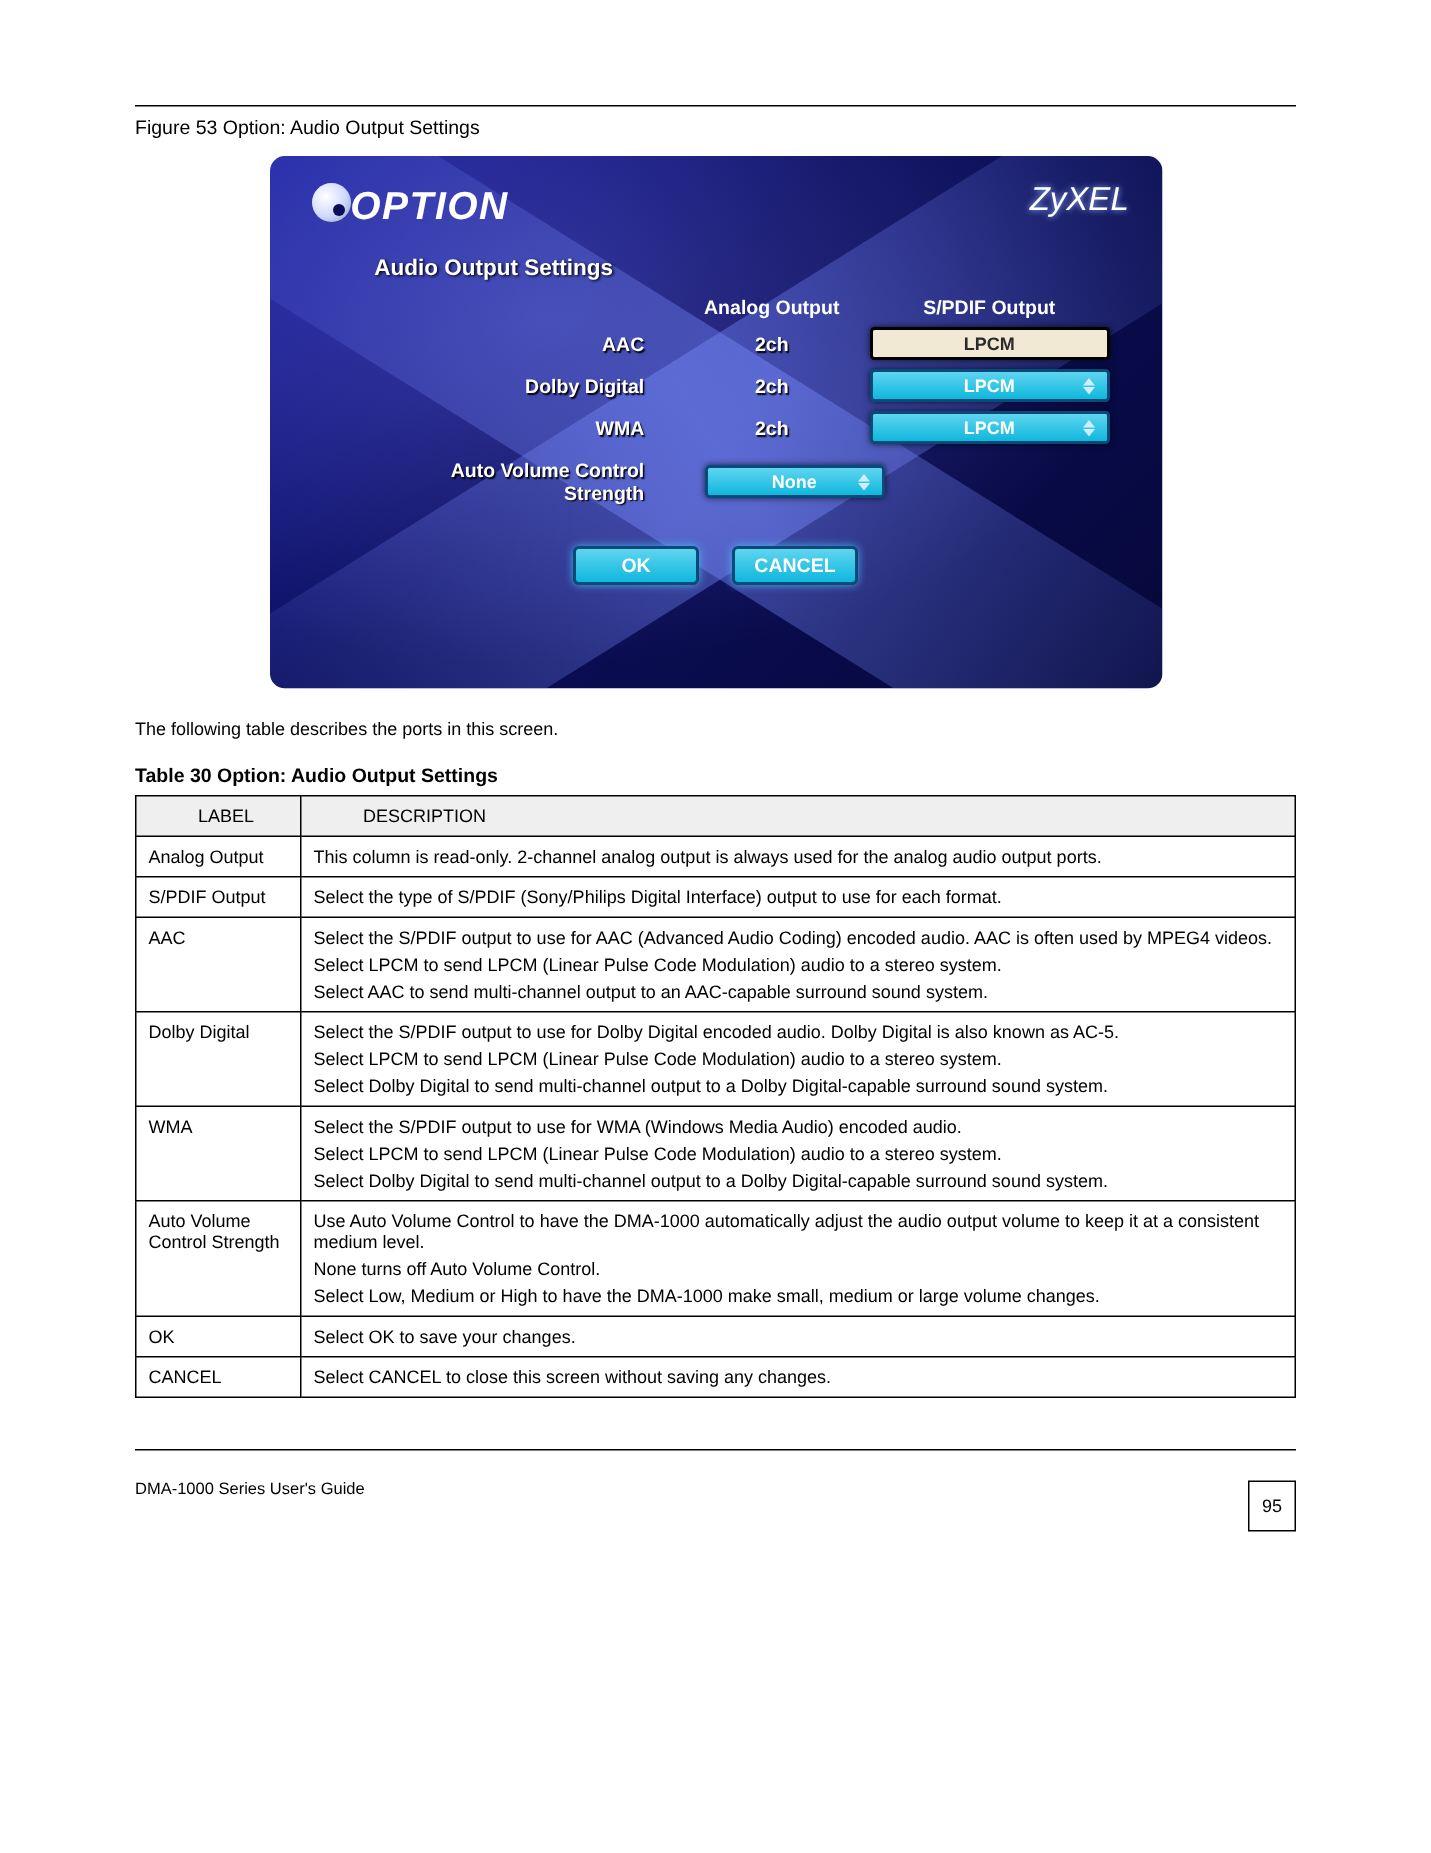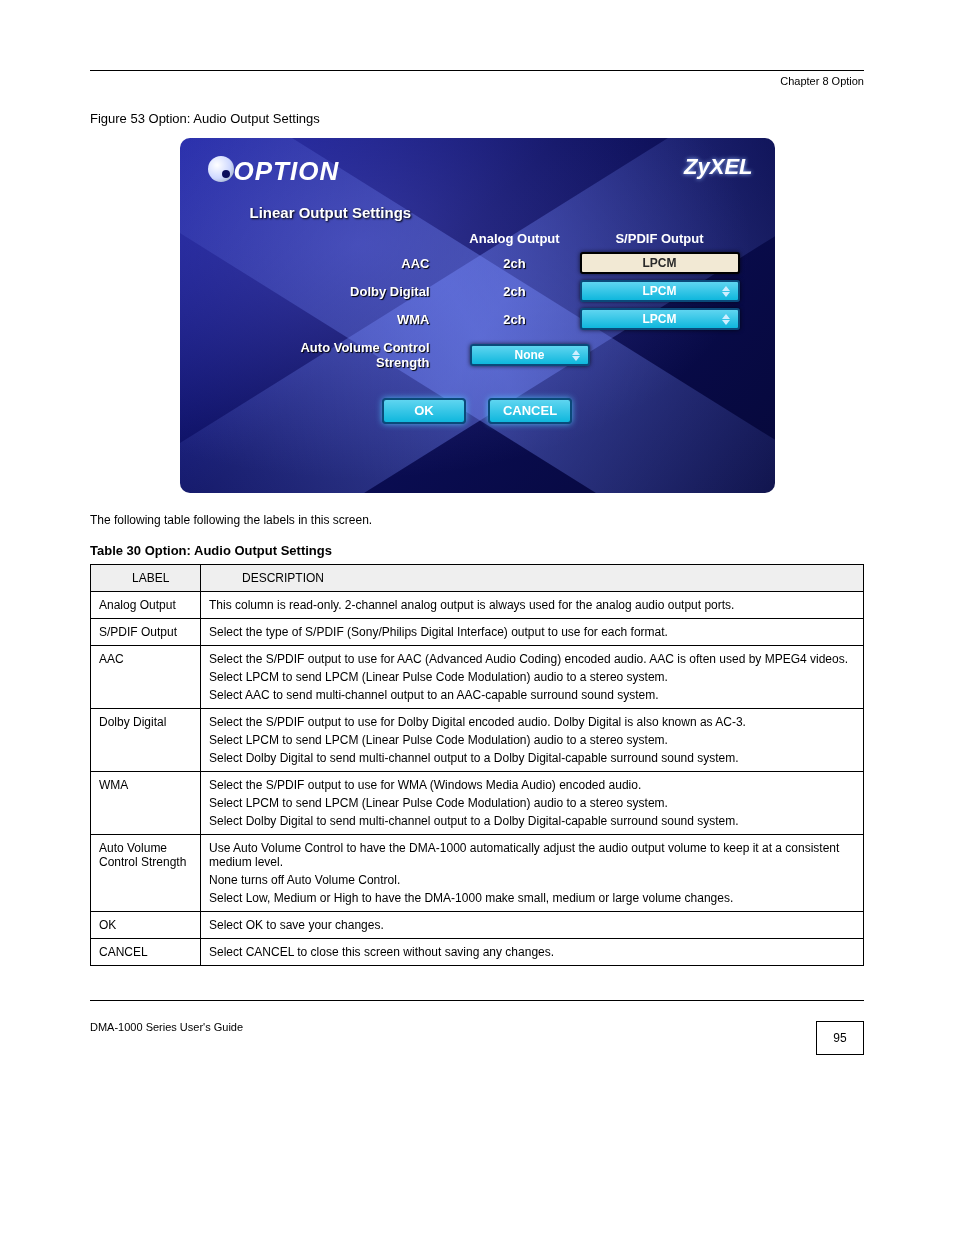--- a/index.html
+++ b/index.html
@@ -71,21 +71,21 @@
     width: 26px; height: 26px; border-radius: 50%;
     background: radial-gradient(circle at 35% 35%, #fff, #cfd9ff 55%, #9ab 90%);
     position: relative;
   }
   .opt-icon::after {
     content:""; position:absolute; width:8px; height:8px; border-radius:50%;
     background:#0b0e5a; right:4px; bottom:4px;
   }
   .logo {
     position: absolute; top: 16px; right: 22px;
-    font-size: 22px; font-weight: bold; font-style: italic;
+    font-size: 22px; font-weight: normal; font-style: italic;
     color:#fff; text-shadow:0 0 4px #9bf;
   }
   .panel {
     position:absolute; top:66px; left:70px; right:30px;
   }
   .subtitle {
     font-weight:bold; font-size:15px; margin-bottom:10px;
     text-shadow:1px 1px 2px #000;
   }
   .grid {
@@ -149,47 +149,43 @@
 
   .footer {
     margin-top:34px;
     border-top:1px solid #000;
     padding-top:20px;
     display:flex; justify-content:space-between; align-items:flex-start;
     font-size:11px;
   }
   .pagenum-box {
     border:1px solid #000;
-    width:48px;height:34px;
+    width:32px;height:34px;
     display:flex;align-items:center;justify-content:center;
     font-size:12px;
   }
 </style>
 </head>
 <body>
 <div class="page">
 
 <hr class="hr-top">
-<div class="hdr-line">
-  <span></span>
-  <span>Chapter 8 Option</span>
-</div>
 
 <div class="caption">Figure 53   Option: Audio Output Settings</div>
 
 <div class="screen">
   <div class="layer">
     <div class="opt-title">
       <span class="opt-icon"></span>
       <span>OPTION</span>
     </div>
     <div class="logo">ZyXEL</div>
 
     <div class="panel">
-      <div class="subtitle">Linear Output Settings</div>
+      <div class="subtitle">Audio Output Settings</div>
 
       <div class="grid">
         <div></div>
         <div class="thead">Analog Output</div>
         <div class="thead">S/PDIF Output</div>
 
         <div class="form-label">AAC</div>
         <div class="val-cell">2ch</div>
         <div class="selbox white">
           <span>LPCM</span>
@@ -229,21 +225,21 @@
     </div>
 
     <div class="btnrow">
       <div class="scrbtn"><span>OK</span></div>
       <div class="scrbtn"><span>CANCEL</span></div>
     </div>
 
   </div>
 </div>
 
-<div style="font-size:12px;margin-top:8px;">The following table following the labels in this screen.</div>
+<div style="font-size:12px;margin-top:8px;">The following table describes the ports in this screen.</div>
 <div class="desc-caption">Table 30   Option: Audio Output Settings</div>
 
 <table class="desc">
   <thead>
     <tr>
       <th class="lbl-col">LABEL</th>
       <th>DESCRIPTION</th>
     </tr>
   </thead>
   <tbody>
@@ -263,21 +259,21 @@
       <td>AAC</td>
       <td>
         <p>Select the S/PDIF output to use for AAC (Advanced Audio Coding) encoded audio. AAC is often used by MPEG4 videos.</p>
         <p>Select LPCM to send LPCM (Linear Pulse Code Modulation) audio to a stereo system.</p>
         <p>Select AAC to send multi-channel output to an AAC-capable surround sound system.</p>
       </td>
     </tr>
     <tr>
       <td>Dolby Digital</td>
       <td>
-        <p>Select the S/PDIF output to use for Dolby Digital encoded audio. Dolby Digital is also known as AC-3.</p>
+        <p>Select the S/PDIF output to use for Dolby Digital encoded audio. Dolby Digital is also known as AC-5.</p>
         <p>Select LPCM to send LPCM (Linear Pulse Code Modulation) audio to a stereo system.</p>
         <p>Select Dolby Digital to send multi-channel output to a Dolby Digital-capable surround sound system.</p>
       </td>
     </tr>
     <tr>
       <td>WMA</td>
       <td>
         <p>Select the S/PDIF output to use for WMA (Windows Media Audio) encoded audio.</p>
         <p>Select LPCM to send LPCM (Linear Pulse Code Modulation) audio to a stereo system.</p>
         <p>Select Dolby Digital to send multi-channel output to a Dolby Digital-capable surround sound system.</p>

